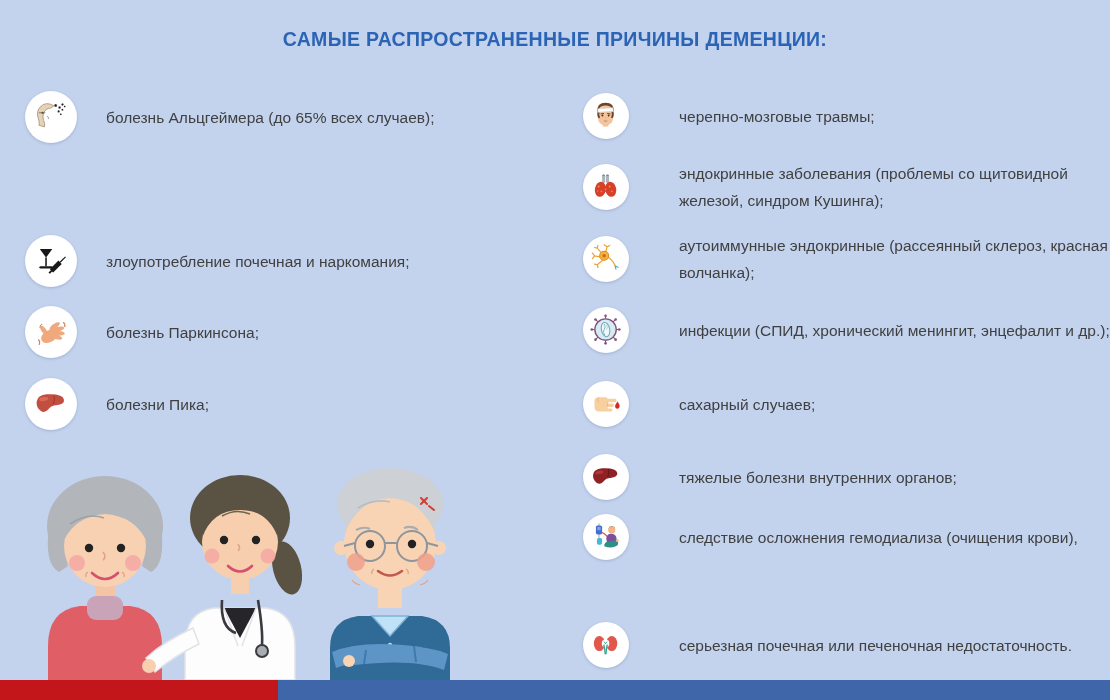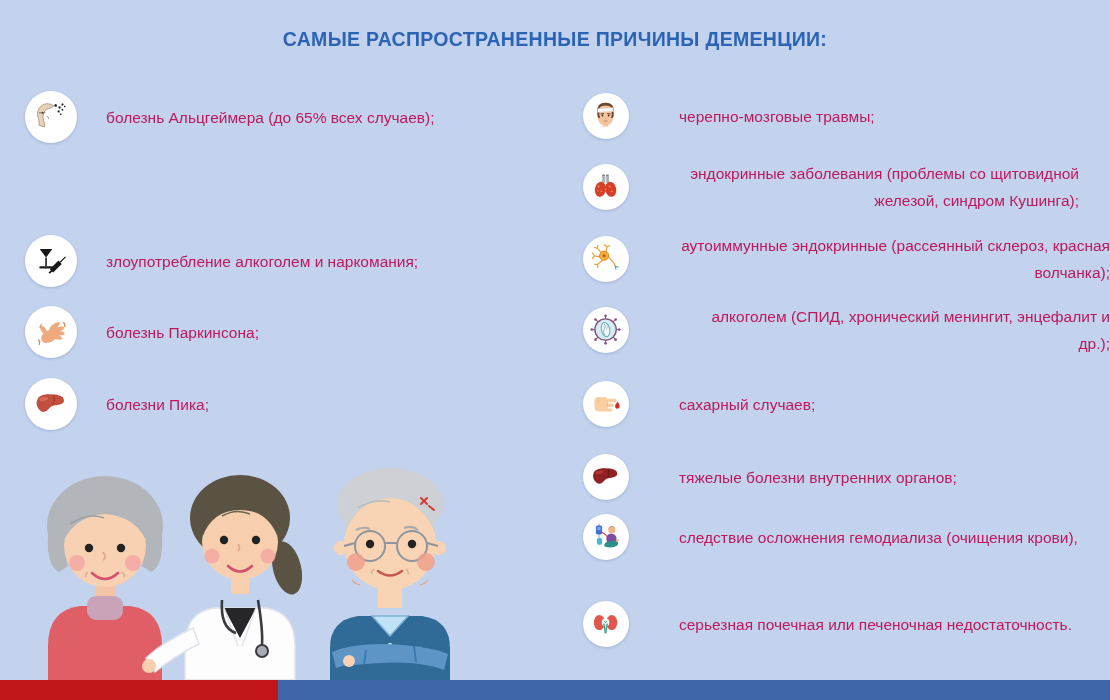--- a/index.html
+++ b/index.html
@@ -16,21 +16,21 @@
   .row.right{left:583px;height:46px;}
   .icon-circle{
     flex:0 0 auto;border-radius:50%;background:#ffffff;
     display:flex;align-items:center;justify-content:center;
     box-shadow:0 1px 3px rgba(55,80,130,.25);
   }
   .icon-circle.lg{width:52px;height:52px;}
   .icon-circle.sm{width:46px;height:46px;}
   .icon-circle svg{width:72%;height:72%;}
   .cause-text{
-    color:#be185d;font-size:15.5px;line-height:27px;text-align:right;
+    color:#404040;font-size:15.5px;line-height:27px;
   }
   .row.left .cause-text{margin-left:29px;}
   .row.right .cause-text{margin-left:50px;}
   .w400{max-width:400px;}
   .w420{max-width:430px;}
   .w440{max-width:440px;}
   .w450{max-width:452px;}
   .figures{position:absolute;left:0;top:440px;width:470px;height:240px;}
   .bar{position:absolute;top:680px;height:20px;}
   .bar-red{left:0;width:278px;background:#c2161b;}
@@ -69,21 +69,21 @@
     <div class="icon-circle lg">
       <svg viewBox="0 0 48 48">
         <path d="M10 9 L26 9 L18 20 Z" fill="#17181a"></path>
         <line x1="18" y1="20" x2="18" y2="31" stroke="#17181a" stroke-width="2"></line>
         <line x1="11" y1="32.5" x2="25" y2="32.5" stroke="#17181a" stroke-width="3" stroke-linecap="round"></line>
         <line x1="25" y1="37" x2="36" y2="26" stroke="#17181a" stroke-width="6"></line>
         <line x1="22" y1="40" x2="27" y2="35" stroke="#17181a" stroke-width="2.4"></line>
         <line x1="36" y1="26" x2="43" y2="19" stroke="#17181a" stroke-width="1.5"></line>
       </svg>
     </div>
-    <div class="cause-text w420">злоупотребление алкоголем и наркомания;</div>
+    <div class="cause-text w420">злоупотребление почечная и наркомания;</div>
   </div>
 
   <div class="row left" style="top:306px">
     <div class="icon-circle lg">
       <svg viewBox="0 0 48 48">
         <g fill="#efa97d">
           <ellipse cx="22" cy="30" rx="11" ry="7.5" transform="rotate(-28 22 30)"></ellipse>
           <ellipse cx="29" cy="17" rx="8" ry="3" transform="rotate(-35 29 17)"></ellipse>
           <ellipse cx="33" cy="21" rx="8.5" ry="3" transform="rotate(-15 33 21)"></ellipse>
           <ellipse cx="34" cy="26" rx="8" ry="3" transform="rotate(2 34 26)"></ellipse>
@@ -192,21 +192,21 @@
             <circle cx="9.4" cy="9.4" r="1.9"></circle>
           <circle cx="38.6" cy="38.6" r="1.9"></circle>
             <circle cx="9.4" cy="38.6" r="1.9"></circle>
         </g>
         <circle cx="24" cy="24" r="15.5" fill="#d6ebf2" stroke="#82537f" stroke-width="2"></circle>
         <ellipse cx="24" cy="24" rx="6" ry="10.5" fill="#eef7f9" stroke="#6fa9ba" stroke-width="1.5" transform="rotate(-12 24 24)"></ellipse>
         <path d="M22 16 q3 4 0 8 q-3 4 1 8" stroke="#6fa9ba" stroke-width="1.2" fill="none"></path>
         <path d="M25.5 17 q2.5 3.5 0 7" stroke="#9fc4cf" stroke-width="1" fill="none"></path>
       </svg>
     </div>
-    <div class="cause-text w450">алкоголем (СПИД, хронический менингит, энцефалит и др.);</div>
+    <div class="cause-text w450">инфекции (СПИД, хронический менингит, энцефалит и др.);</div>
   </div>
 
   <div class="row right" style="top:381px">
     <div class="icon-circle sm">
       <svg viewBox="0 0 48 48">
         <path d="M8 20 Q8 15 14 15 L24 15 Q26 15 27 17 L38 17 Q40 17 40 19.5 Q40 22 38 22 L27 22 L27 24 L34 24 Q36 24 36 26.5 Q36 29 34 29 L27 29 L27 31 L32 31 Q34 31 34 33 Q34 35.5 32 35.5 L14 35.5 Q8 35.5 8 28 Z" fill="#f8cf9e"></path>
         <line x1="27" y1="22" x2="27" y2="29" stroke="#e3b27f" stroke-width="1"></line>
         <path d="M14 15 q-2 4 0 7" stroke="#e3b27f" stroke-width="1" fill="none"></path>
         <path d="M41.5 21 Q45 26 44.3 29 Q43.6 31.6 41 31.6 Q38.4 31.6 37.9 29 Q37.3 26 41.5 21 Z" fill="#d42a20"></path>
       </svg>
@@ -236,21 +236,21 @@
         <path d="M28.5 12 Q29 8.5 33.5 9 Q37.5 9.5 38 13 L28.5 13 Z" fill="#8a5a30"></path>
         <circle cx="33" cy="14.5" r="5.2" fill="#f2b488"></circle>
         <path d="M25 27 Q26 19 33 20 Q40 21 40 28 L38 33 L26 32 Z" fill="#7d4f9e"></path>
         <path d="M22 38 Q22 31 29 31 L40 29 Q44 33 41 37 Q33 42 22 38 Z" fill="#2e8f86"></path>
         <circle cx="41" cy="30" r="2" fill="#f2b488"></circle>
       </svg>
     </div>
     <div class="cause-text w450">следствие осложнения гемодиализа (очищения крови),</div>
   </div>
 
-  <div class="row right" style="top:601px">
+  <div class="row right" style="top:622px">
     <div class="icon-circle sm">
       <svg viewBox="0 0 48 48">
         <ellipse cx="15" cy="22.5" rx="8" ry="11" fill="#e2574c"></ellipse>
         <ellipse cx="33" cy="22.5" rx="8" ry="11" fill="#e2574c"></ellipse>
         <ellipse cx="21.8" cy="22.5" rx="3.2" ry="5" fill="#ffffff"></ellipse>
         <ellipse cx="26.2" cy="22.5" rx="3.2" ry="5" fill="#ffffff"></ellipse>
         <path d="M21.5 24 Q23 31 23.6 38" stroke="#3aa08f" stroke-width="2" fill="none"></path>
         <path d="M26.5 24 Q25 31 24.4 38" stroke="#3aa08f" stroke-width="2" fill="none"></path>
         <path d="M21.5 20 q2 1 2.5 3" stroke="#3aa08f" stroke-width="1.4" fill="none"></path>
         <path d="M26.5 20 q-2 1 -2.5 3" stroke="#3aa08f" stroke-width="1.4" fill="none"></path>

